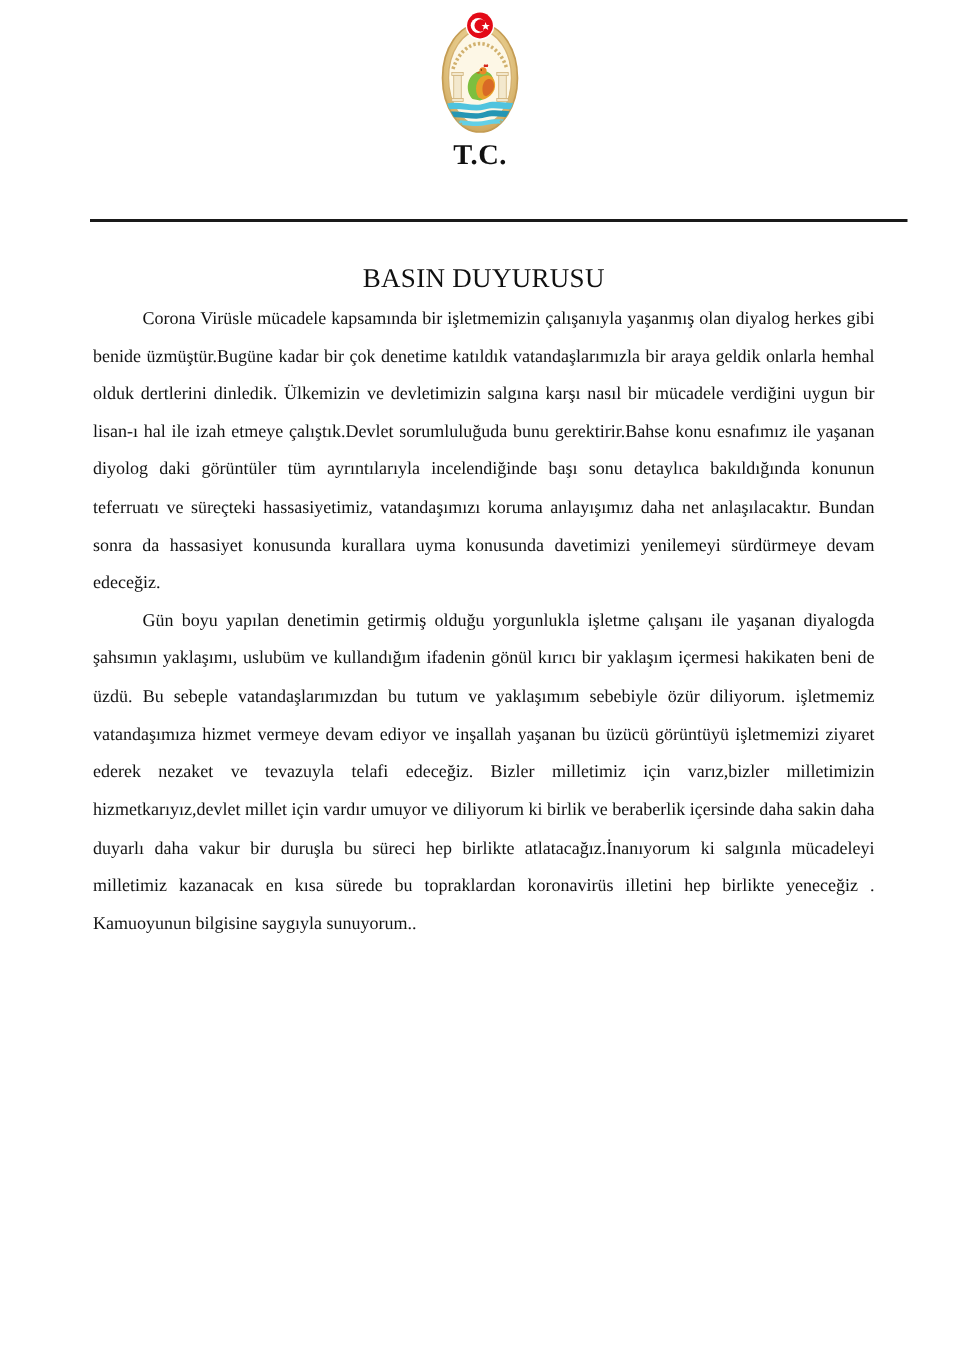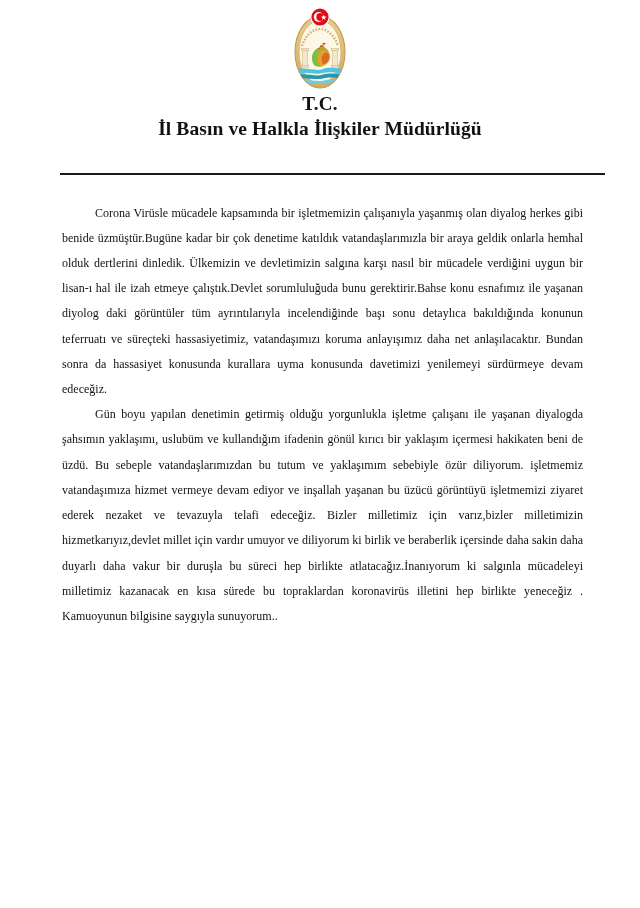--- a/index.html
+++ b/index.html
@@ -155,25 +155,25 @@
       <circle cx="31" cy="13" r="9.6" fill="#ffffff"></circle>
       <circle cx="31" cy="13" r="8.6" fill="#e30a17"></circle>
       <circle cx="29.8" cy="13" r="5" fill="#ffffff"></circle>
       <circle cx="31.4" cy="13" r="4.1" fill="#e30a17"></circle>
       <path d="M34.6 10.6 L35.5 12.6 L37.6 12.7 L35.9 13.9 L36.5 16 L34.7 14.8 L32.9 15.9 L33.6 13.9 L32 12.6 L34.1 12.6 Z" fill="#ffffff"></path>
     </svg>
   </div>
 
   <div class="header-block">
     <div class="title-tc">T.C.</div>
-    <div class="title-sub">İl Basın ve Halkla İlişkiler Müdürlüğü</div>
   </div>
 
   <div class="rule-wrap">
     <hr class="rule">
   </div>
 
   <div class="doc-body">
+    <div class="doc-heading">BASIN DUYURUSU</div>
     <p class="para">Corona Virüsle mücadele kapsamında bir işletmemizin çalışanıyla yaşanmış olan diyalog herkes gibi benide üzmüştür.Bugüne kadar bir çok denetime katıldık vatandaşlarımızla bir araya geldik onlarla hemhal olduk dertlerini dinledik. Ülkemizin ve devletimizin salgına karşı nasıl bir mücadele verdiğini uygun bir lisan-ı hal ile izah etmeye çalıştık.Devlet sorumluluğuda bunu gerektirir.Bahse konu esnafımız ile yaşanan diyolog daki görüntüler tüm ayrıntılarıyla incelendiğinde başı sonu detaylıca bakıldığında konunun teferruatı ve süreçteki hassasiyetimiz, vatandaşımızı koruma anlayışımız daha net anlaşılacaktır. Bundan sonra da hassasiyet konusunda kurallara uyma konusunda davetimizi yenilemeyi sürdürmeye devam edeceğiz.</p>
     <p class="para">Gün boyu yapılan denetimin getirmiş olduğu yorgunlukla işletme çalışanı ile yaşanan diyalogda şahsımın yaklaşımı, uslubüm ve kullandığım ifadenin gönül kırıcı bir yaklaşım içermesi hakikaten beni de üzdü. Bu sebeple vatandaşlarımızdan bu tutum ve yaklaşımım sebebiyle özür diliyorum. işletmemiz vatandaşımıza hizmet vermeye devam ediyor ve inşallah yaşanan bu üzücü görüntüyü işletmemizi ziyaret ederek nezaket ve tevazuyla telafi edeceğiz. Bizler milletimiz için varız,bizler milletimizin hizmetkarıyız,devlet millet için vardır umuyor ve diliyorum ki birlik ve beraberlik içersinde daha sakin daha duyarlı daha vakur bir duruşla bu süreci hep birlikte atlatacağız.İnanıyorum ki salgınla mücadeleyi milletimiz kazanacak en kısa sürede bu topraklardan koronavirüs illetini hep birlikte yeneceğiz . Kamuoyunun bilgisine saygıyla sunuyorum..</p>
   </div>
 
 </div>
 
 </body></html>

